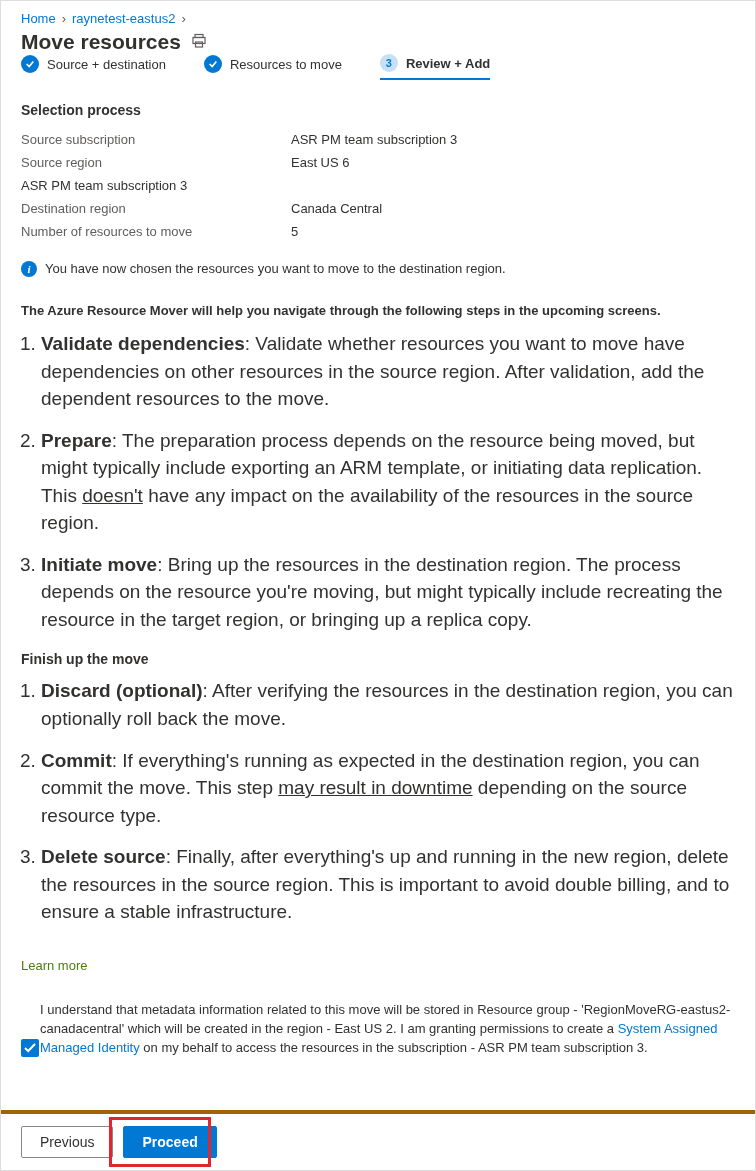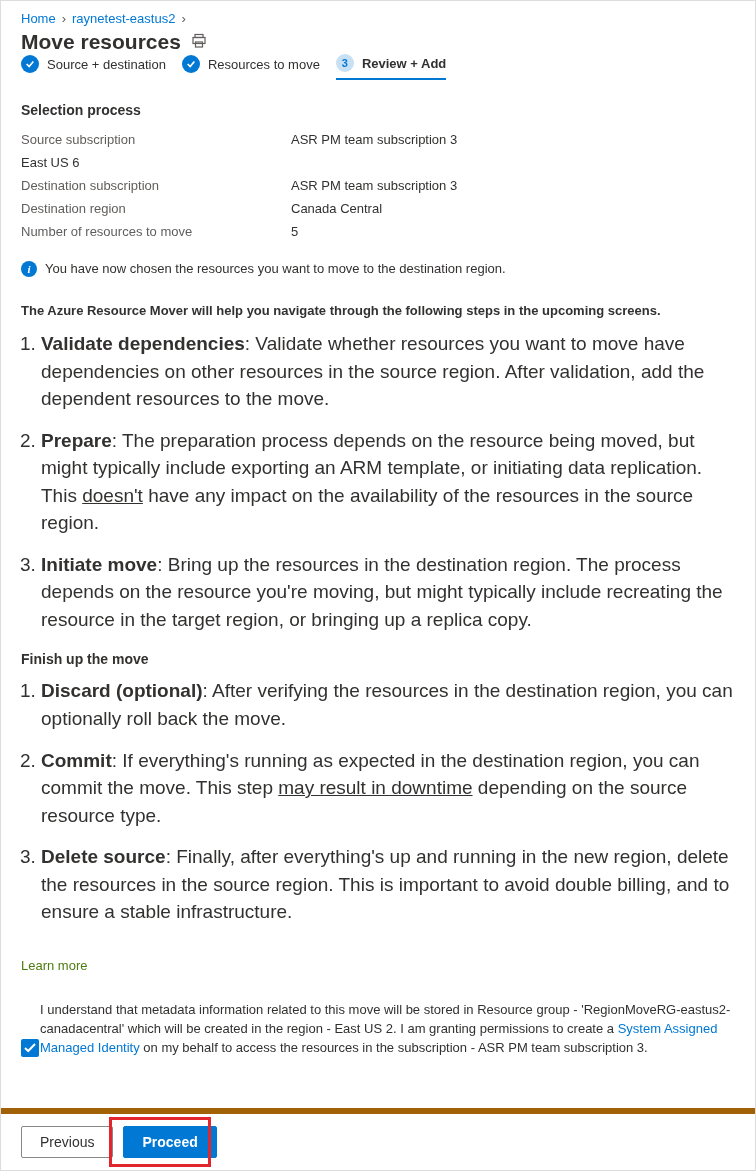--- a/index.html
+++ b/index.html
@@ -27,21 +27,21 @@
     font-size: 13px;
     color: #605e5c;
     margin-bottom: 4px;
   }
   .breadcrumb a { color: #0078d4; text-decoration: none; cursor: pointer; }
   .breadcrumb .sep { color: #605e5c; }
   .title-row { display: flex; align-items: center; gap: 10px; }
   h1 { font-size: 21px; font-weight: 600; margin: 0; }
   .subtitle { font-size: 12px; color: #605e5c; margin-top: 2px; margin-bottom: 28px; }
   .print-icon svg { width: 16px; height: 16px; }
-  .steps { display: flex; gap: 16px; margin-bottom: 22px; }
+  .steps { display: flex; gap: 38px; margin-bottom: 22px; }
   .step { display: flex; align-items: center; gap: 8px; padding-bottom: 6px; cursor: pointer; }
   .step.active { border-bottom: 2px solid #0078d4; font-weight: 600; }
   .step-circle {
     width: 18px; height: 18px; border-radius: 50%;
     display: flex; align-items: center; justify-content: center;
     font-size: 11px; color: #fff; background: #0078d4;
   }
   .step-circle.num { background: #c7e0f4; color: #0078d4; font-weight: 600; }
   .step-circle svg { width: 10px; height: 10px; }
   .section-title { font-weight: 600; font-size: 14px; margin-bottom: 10px; }
@@ -63,21 +63,21 @@
   .learn-more { color: #4d7c0f; text-decoration: none; cursor: pointer; font-size: 13px; display: inline-block; margin-top: 14px; }
   .consent { display: flex; align-items: flex-end; gap: 1px; margin-top: 28px; line-height: 1.45; font-size: 13px; }
   .checkbox {
     width: 18px; height: 18px; background: #0078d4; border-radius: 2px;
     display: flex; align-items: center; justify-content: center; flex-shrink: 0;
     cursor: pointer;
   }
   .checkbox svg { width: 12px; height: 10px; }
   .link { color: #0078d4; cursor: pointer; }
   .footer {
-    border-top: 6px solid #a16207;
+    border-top: 4px solid #a16207;
     padding: 12px 20px;
     display: flex; gap: 10px;
     position: relative;
   }
   .btn {
     height: 32px; padding: 0 18px; font-size: 14px;
     border-radius: 2px; cursor: pointer; display: flex; align-items: center; justify-content: center;
   }
   .btn-secondary { background: #fff; border: 1px solid #8a8886; color: #323130; }
   .btn-primary { background: #0078d4; border: 1px solid #0078d4; color: #fff; font-weight: 600; }
@@ -132,24 +132,24 @@
     </div>
   </div>
 
   <div class="section-title">Selection process</div>
 
   <div class="summary-row">
     <div class="summary-label">Source subscription</div>
     <div class="summary-value">ASR PM team subscription 3</div>
   </div>
   <div class="summary-row">
+    <div class="summary-label">Source region</div>
     <div class="summary-value">East US 6</div>
   </div>
   <div class="summary-row">
-    <div class="summary-label">Destination subscription</div>
     <div class="summary-value">ASR PM team subscription 3</div>
   </div>
   <div class="summary-row">
     <div class="summary-label">Destination region</div>
     <div class="summary-value">Canada Central</div>
   </div>
   <div class="summary-row">
     <div class="summary-label">Number of resources to move</div>
     <div class="summary-value">5</div>
   </div>

